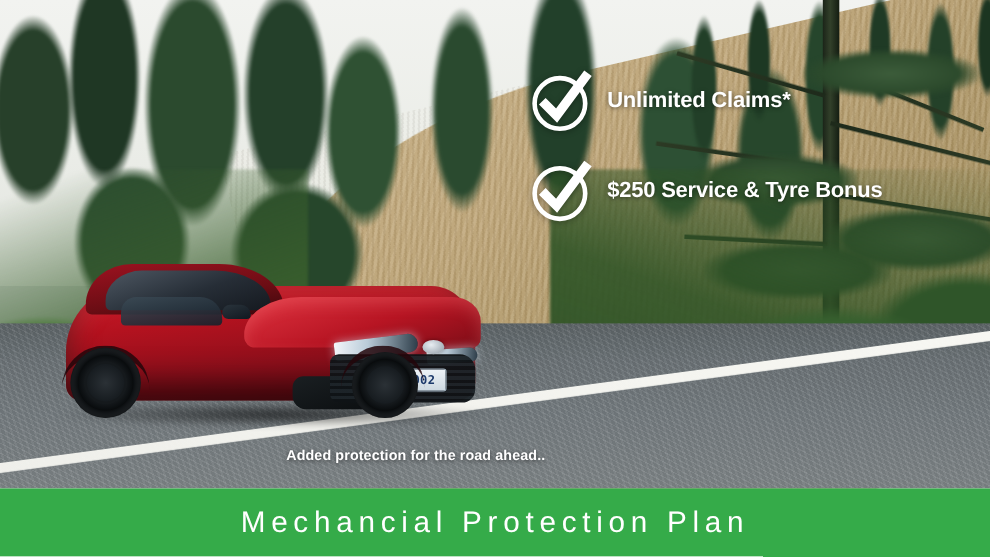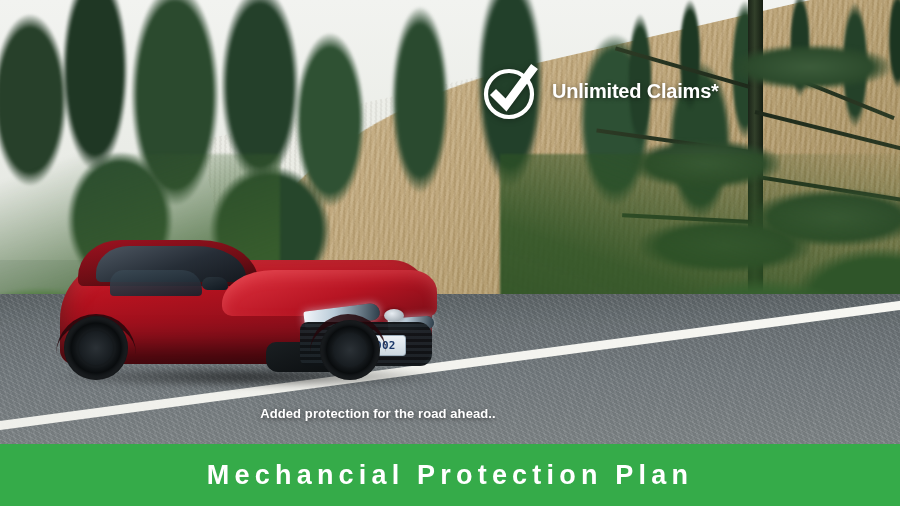--- a/index.html
+++ b/index.html
@@ -282,21 +282,21 @@
   }
 
   
   .banner {
     position:absolute; left:0; bottom:0; width:900px; height:62px;
     display:flex; align-items:center; justify-content:center;
   }
   .banner-title {
     color:#ffffff;
     font-family:"Liberation Sans", sans-serif;
-    font-weight:700;
+    font-weight:400;
     font-size:27px;
     letter-spacing:5.2px;
   }
 </style>
 </head>
 <body>
 
 <div id="stage">
 
   <div class="photo">
@@ -360,20 +360,31 @@
         <svg viewBox="0 0 60 60" xmlns="http://www.w3.org/2000/svg">
           <circle cx="29" cy="32" r="23" fill="none" stroke="#ffffff" stroke-width="4.2"></circle>
           <path d="M16 33 L26 43 L52 8" fill="none" stroke="#ffffff" stroke-width="8.5" stroke-linecap="square" stroke-linejoin="miter"></path>
         </svg>
       </span>
       <span class="bullet-text">
         <span>Unlimited Claims*</span>
       </span>
     </div>
 
+    <div class="bullet">
+      <span class="check-icon">
+        <svg viewBox="0 0 60 60" xmlns="http://www.w3.org/2000/svg">
+          <circle cx="29" cy="32" r="23" fill="none" stroke="#ffffff" stroke-width="4.2"></circle>
+          <path d="M16 33 L26 43 L52 8" fill="none" stroke="#ffffff" stroke-width="8.5" stroke-linecap="square" stroke-linejoin="miter"></path>
+        </svg>
+      </span>
+      <span class="bullet-text">
+        <span>$250 Service &amp; Tyre Bonus</span>
+      </span>
+    </div>
 
 
   </div>
 
   <div class="tagline">Added protection for the road ahead..</div>
 
   <div class="banner" style="background: rgb(53, 171, 73);">
     <div class="banner-title">Mechancial Protection Plan</div>
   </div>
 

